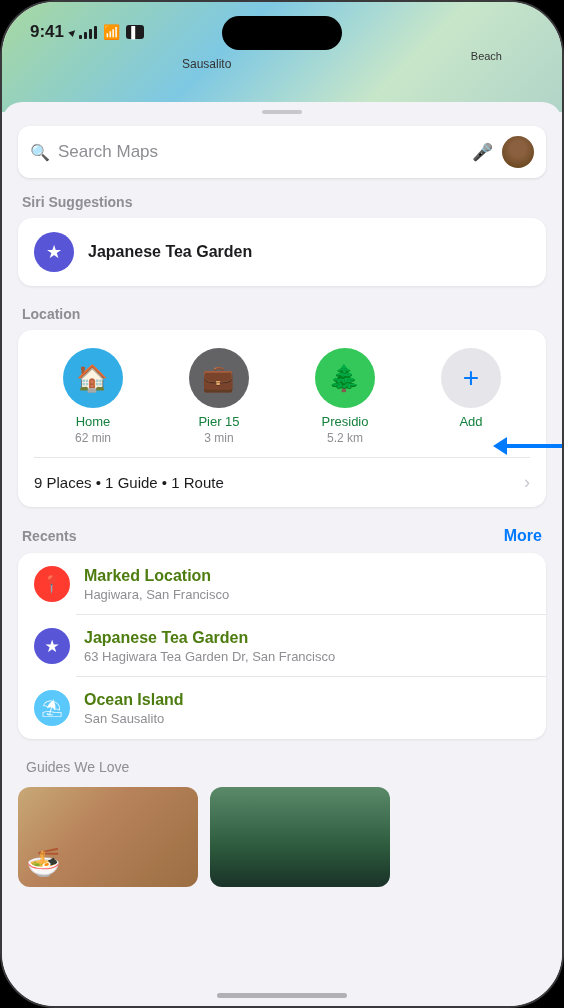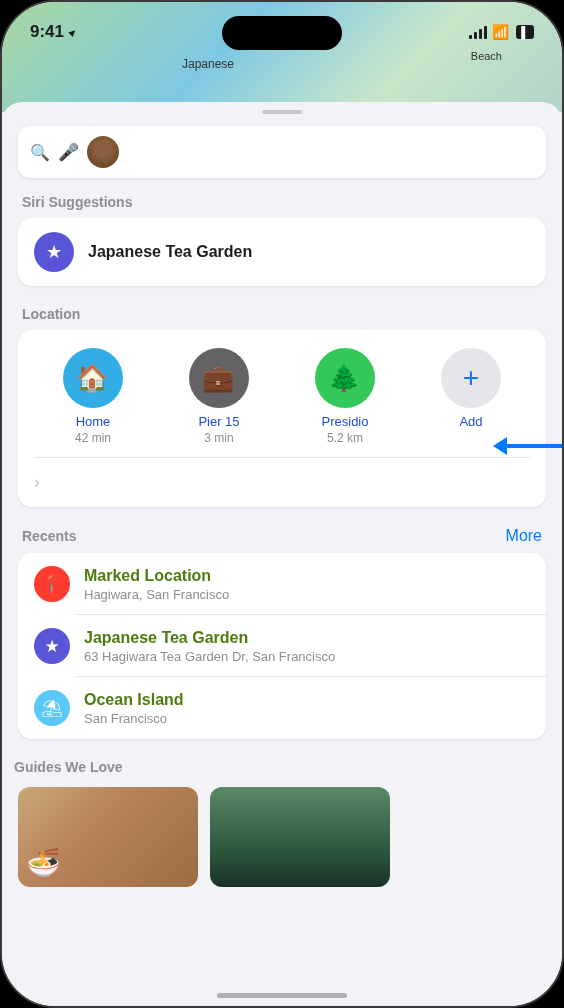--- a/index.html
+++ b/index.html
@@ -52,24 +52,23 @@
       font-size: 11px;
       color: #333;
     }
 
     
     .status-bar {
       position: relative;
       z-index: 10;
       display: flex;
       align-items: center;
-      justify-content: space-between;
+      justify-content: flex-start;
       padding: 14px 28px 4px 28px;
       height: 50px;
-      gap: 14px;
     }
 
     .status-time {
       font-size: 17px;
       font-weight: 600;
       color: #1c1c1e;
       display: flex;
       align-items: center;
       gap: 4px;
     }
@@ -241,21 +240,21 @@
       color: #fff;
     }
 
     .lib-icon-home { background: #32ade6; }
     .lib-icon-pier { background: #636366; }
     .lib-icon-presidio { background: #34c759; }
     .lib-icon-add { background: #e5e5ea; }
 
     .lib-item-name {
       font-size: 13px;
-      color: #1d4ed8;
+      color: #15803d;
       font-weight: 500;
       text-align: left;
     }
 
     .lib-item-sub {
       font-size: 12px;
       color: #8e8e93;
       text-align: center;
       margin-top: -4px;
     }
@@ -292,21 +291,21 @@
     }
 
     .recents-label {
       font-size: 14px;
       font-weight: 600;
       color: #8e8e93;
     }
 
     .more-button {
       font-size: 16px;
-      font-weight: 400;
+      font-weight: 700;
       color: #007aff;
     }
 
     .recents-card {
       background: #fff;
       border-radius: 14px;
       margin: 0 16px 16px;
       box-shadow: 0 1px 3px rgba(0,0,0,0.08);
       overflow: hidden;
     }
@@ -353,23 +352,23 @@
 
     .recent-text .secondary {
       font-size: 13px;
       color: #8e8e93;
       margin-top: 2px;
     }
 
     
     .guides-label {
       font-size: 14px;
-      font-weight: 700;
-      color: #8e8e93;
-      padding: 4px 12px 12px;
+      font-weight: 400;
+      color: #8e8e93;
+      padding: 4px 24px 12px;
     }
 
     
     .guides-row {
       display: flex;
       gap: 12px;
       padding: 0 16px;
     }
 
     .guide-thumb {
@@ -418,21 +417,21 @@
     }
 
     .wifi-icon { font-size: 14px; color: #1c1c1e; }
   </style>
 </head>
 <body>
 
 <div class="phone-frame">
 
   <div class="map-bg">
-    <span class="map-label">Japanese</span>
+    <span class="map-label">Sausalito</span>
     <span class="map-label-island">Beach</span>
   </div>
 
   <div class="dynamic-island"></div>
 
   <div class="status-bar">
     <div class="status-time">
       <span>9:41</span>
       <span style="font-size:11px; transform:rotate(45deg); display:inline-block;">▲</span>
     </div>
@@ -447,20 +446,21 @@
       <span style="font-size:13px; font-weight:700; color:#1c1c1e; background:#1c1c1e; color:#fff; border-radius:3px; padding:1px 5px; font-size:11px;">▌</span>
     </div>
   </div>
 
   <div class="bottom-sheet">
     <div class="sheet-handle"></div>
 
     <div class="search-bar-container">
       <div class="search-bar">
         <span class="search-icon">🔍</span>
+        <span class="search-text">Search Maps</span>
         <span class="mic-icon">🎤</span>
         <div class="avatar">
           <div class="avatar-face"></div>
         </div>
       </div>
     </div>
 
     <div class="section-label">Siri Suggestions</div>
 
     <div class="suggestion-card">
@@ -473,21 +473,21 @@
     </div>
 
     <div class="section-label">Location</div>
 
     <div class="library-card">
       <div class="library-icons-row">
 
         <div class="library-item">
           <div class="lib-icon-circle lib-icon-home">🏠</div>
           <span class="lib-item-name">Home</span>
-          <span class="lib-item-sub">42 min</span>
+          <span class="lib-item-sub">62 min</span>
         </div>
 
         <div class="library-item">
           <div class="lib-icon-circle lib-icon-pier">💼</div>
           <span class="lib-item-name">Pier 15</span>
           <span class="lib-item-sub">3 min</span>
         </div>
 
         <div class="library-item">
           <div class="lib-icon-circle lib-icon-presidio">🌲</div>
@@ -499,20 +499,21 @@
           <div class="lib-icon-circle lib-icon-add" style="color:#007aff; font-size:28px; font-weight:300;">+</div>
           <span class="lib-item-name">Add</span>
           <span class="lib-item-sub">&nbsp;</span>
         </div>
 
       </div>
 
       <div class="library-divider"></div>
 
       <div class="library-footer">
+        <span class="library-footer-text">9 Places • 1 Guide • 1 Route</span>
         <span class="chevron-right">›</span>
       </div>
     </div>
 
     <div class="recents-header">
       <span class="recents-label">Recents</span>
       <span class="more-button">More</span>
     </div>
 
     <div class="recents-card">
@@ -530,21 +531,21 @@
         <div class="recent-text">
           <div class="primary">Japanese Tea Garden</div>
           <div class="secondary">63 Hagiwara Tea Garden Dr, San Francisco</div>
         </div>
       </div>
 
       <div class="recent-item">
         <div class="recent-icon recent-icon-teal">⛱</div>
         <div class="recent-text">
           <div class="primary">Ocean Island</div>
-          <div class="secondary">San Francisco</div>
+          <div class="secondary">San Sausalito</div>
         </div>
       </div>
 
     </div>
 
     <div class="guides-label">Guides We Love</div>
 
     <div class="guides-row">
       <div class="guide-thumb guide-thumb-food">
         <div style="width:100%;height:100%;background:linear-gradient(135deg,#c8a876 0%,#b8835a 40%,#9b6e42 100%);display:flex;align-items:flex-end;padding:8px;">

